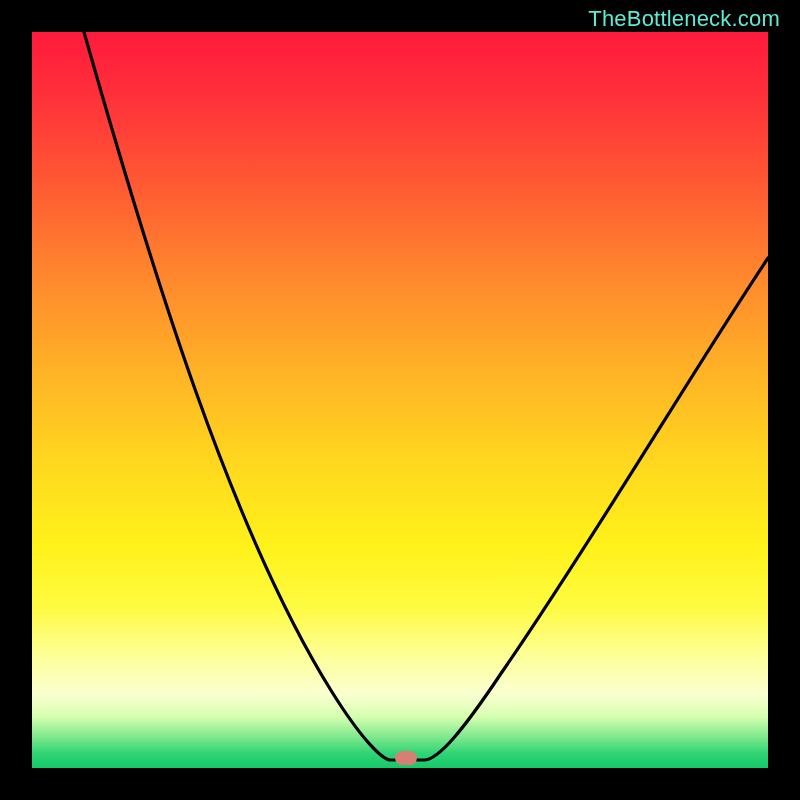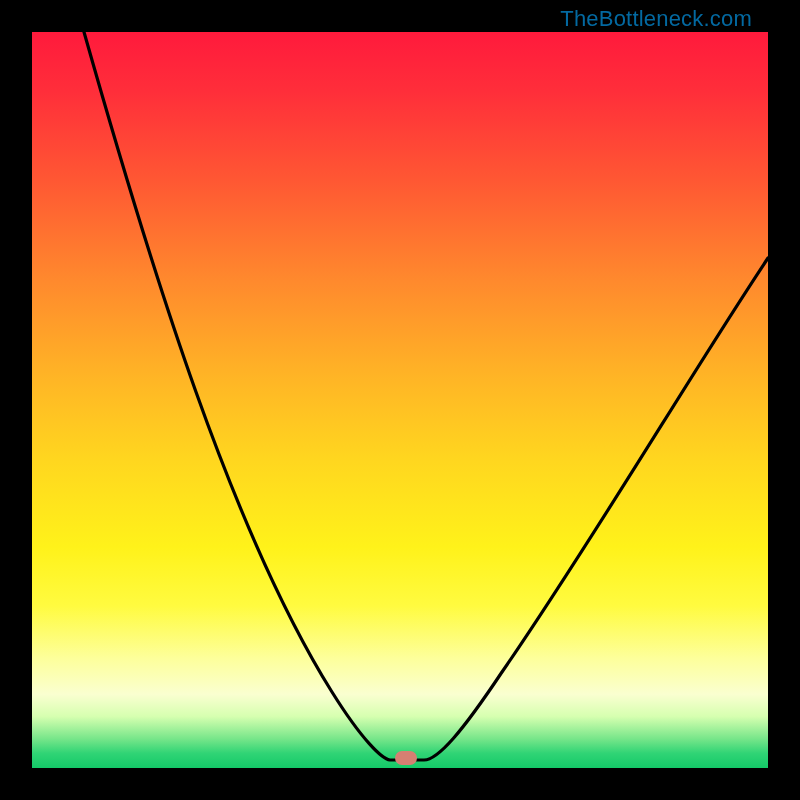--- a/index.html
+++ b/index.html
@@ -58,25 +58,25 @@
     position: absolute;
     width: 22px;
     height: 14px;
     background: #d67f72;
     border-radius: 7px;
     transform: translate(-50%, -50%);
   }
   .watermark {
     position: absolute;
     top: 6px;
-    right: 48px;
+    right: 20px;
     font-family: Arial, Helvetica, sans-serif;
     font-size: 22px;
     font-weight: 500;
-    color: #0369a1;
+    color: #5eead4;
     letter-spacing: 0.2px;
   }
 </style>
 </head>
 <body>
 
 <div class="chart-container">
 
   <div class="plot-area">
     <div class="gradient-bg"></div>

